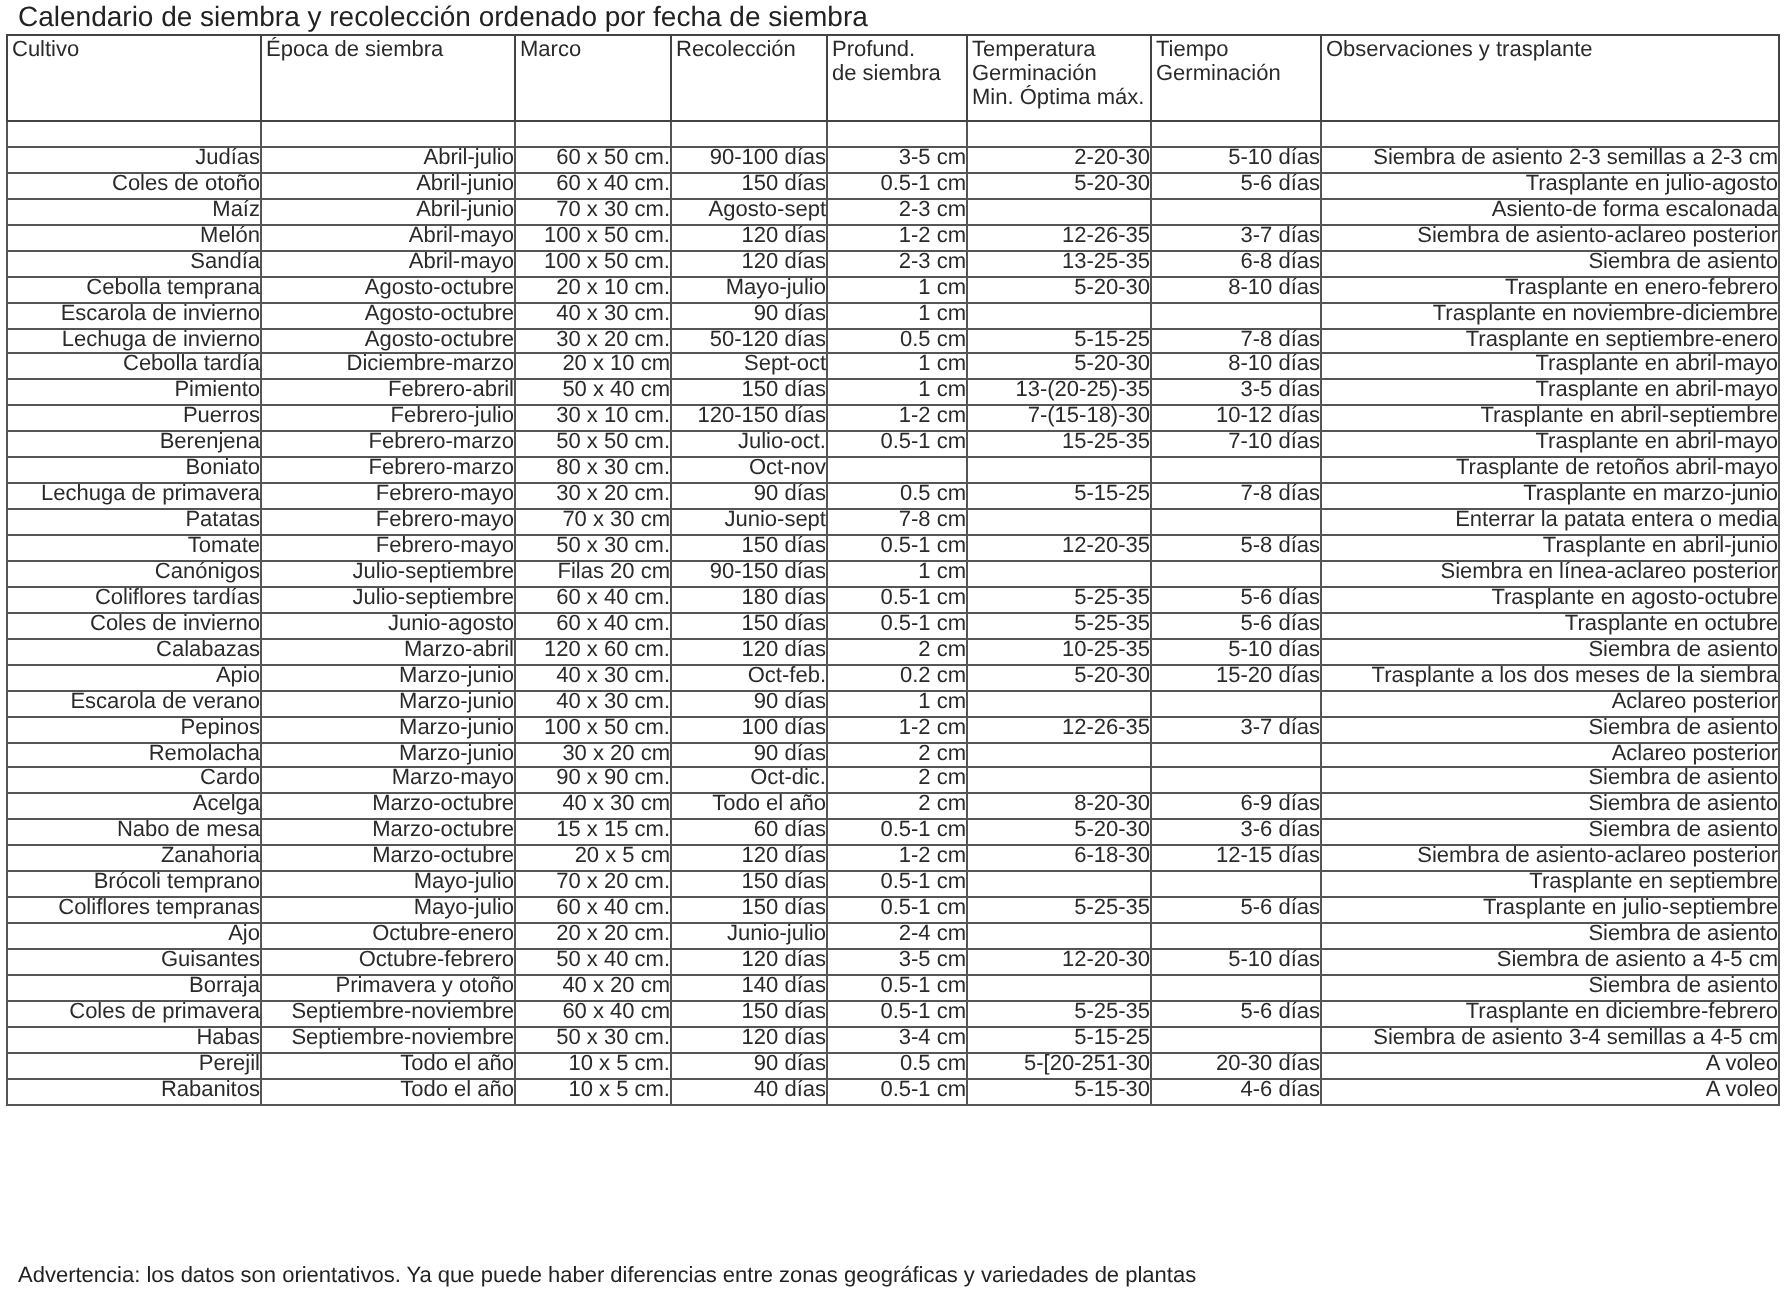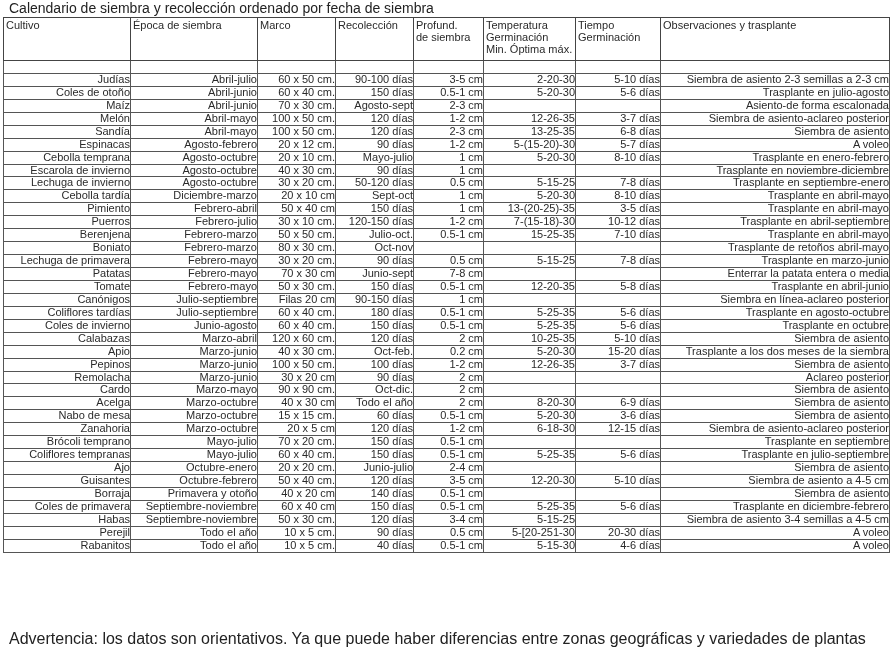--- a/index.html
+++ b/index.html
@@ -1,19 +1,19 @@
 <!DOCTYPE html>
 <html><head>
 <meta charset="utf-8">
 <style>
   html, body { margin: 0; padding: 0; background: #ffffff; }
   body { width: 894px; height: 649px; overflow: hidden; position: relative;
          font-family: "Liberation Sans", sans-serif; color: #2a2a2a; }
   .title { position: absolute; left: 9px; top: 2px; font-size: 14px; line-height: 13px; color: #222; }
-  .note { position: absolute; left: 9px; top: 632px; font-size: 16px; line-height: 13px; color: #222; }
+  .note { position: absolute; left: 9px; top: 632px; font-size: 11px; line-height: 13px; color: #222; }
   table { position: absolute; left: 3px; top: 17px; border-collapse: collapse; table-layout: fixed;
           width: 886px; font-size: 11px; }
   col.c1 { width: 127px; } col.c2 { width: 127px; } col.c3 { width: 78px; } col.c4 { width: 78px; }
   col.c5 { width: 70px; } col.c6 { width: 92px; } col.c7 { width: 85px; } col.c8 { width: 229px; }
   th { border: 1px solid #444; font-weight: normal; vertical-align: top; text-align: left;
        line-height: 12px; padding: 1px 2px 0 2px; height: 41px; color: #2a2a2a; white-space: pre-line; }
   tr.blank td { height: 11px; }
   td { border: 1px solid #555; padding: 0 0 0 4px; height: 11.9px; line-height: 11.9px;
        white-space: nowrap; overflow: hidden; color: #2a2a2a; }
   tbody tr { height: 12.95px; text-align: right; }
@@ -105,30 +105,20 @@
         <td>Sandía</td>
         <td>Abril-mayo</td>
         <td>100 x 50 cm.</td>
         <td>120 días</td>
         <td>2-3 cm</td>
         <td>13-25-35</td>
         <td>6-8 días</td>
         <td>Siembra de asiento</td>
       </tr>
       <tr>
-        <td>Espinacas</td>
-        <td>Agosto-febrero</td>
-        <td>20 x 12 cm.</td>
-        <td>90 días</td>
-        <td>1-2 cm</td>
-        <td>5-(15-20)-30</td>
-        <td>5-7 días</td>
-        <td>A voleo</td>
-      </tr>
-      <tr>
         <td>Cebolla temprana</td>
         <td>Agosto-octubre</td>
         <td>20 x 10 cm.</td>
         <td>Mayo-julio</td>
         <td>1 cm</td>
         <td>5-20-30</td>
         <td>8-10 días</td>
         <td>Trasplante en enero-febrero</td>
       </tr>
       <tr>
@@ -275,20 +265,30 @@
         <td>Apio</td>
         <td>Marzo-junio</td>
         <td>40 x 30 cm.</td>
         <td>Oct-feb.</td>
         <td>0.2 cm</td>
         <td>5-20-30</td>
         <td>15-20 días</td>
         <td>Trasplante a los dos meses de la siembra</td>
       </tr>
       <tr>
+        <td>Escarola de verano</td>
+        <td>Marzo-junio</td>
+        <td>40 x 30 cm.</td>
+        <td>90 días</td>
+        <td>1 cm</td>
+        <td></td>
+        <td></td>
+        <td>Aclareo posterior</td>
+      </tr>
+      <tr>
         <td>Pepinos</td>
         <td>Marzo-junio</td>
         <td>100 x 50 cm.</td>
         <td>100 días</td>
         <td>1-2 cm</td>
         <td>12-26-35</td>
         <td>3-7 días</td>
         <td>Siembra de asiento</td>
       </tr>
       <tr>

